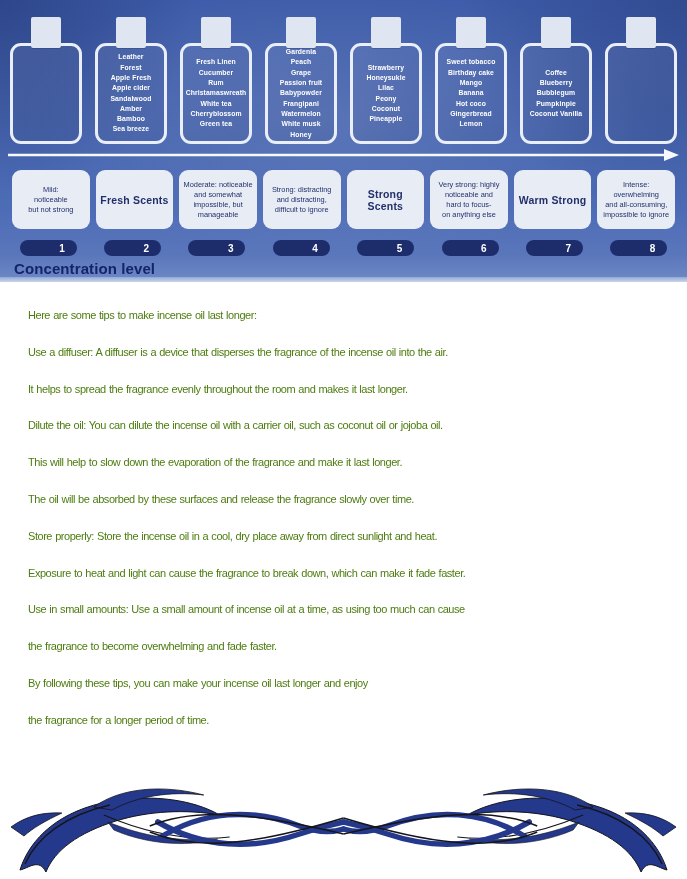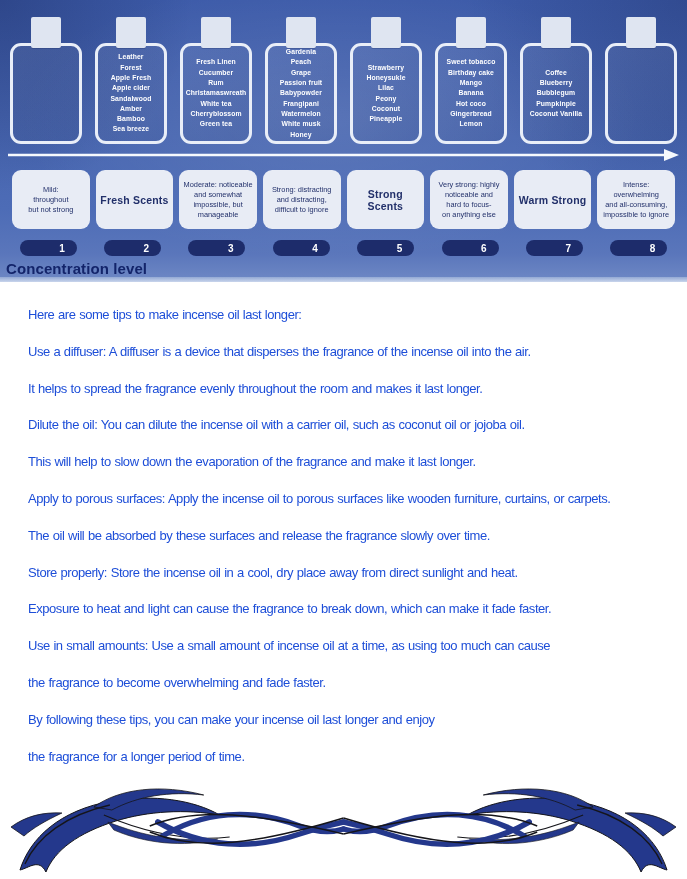--- a/index.html
+++ b/index.html
@@ -62,32 +62,32 @@
   .pills-row{
     display:grid;grid-template-columns:repeat(8,1fr);gap:6px;
     padding:0 9px;margin-top:11px;height:16px;
   }
   .number-pill{
     width:57px;height:16px;margin:0 auto;background:var(--banner-navy);
     border-radius:9px;color:#ffffff;font-size:10px;font-weight:bold;
     display:flex;align-items:center;justify-content:flex-end;padding-right:12px;
   }
   .axis-label{
-    margin-top:4px;padding-left:6px;
+    margin-top:4px;padding-left:14px;
     color:#13246a;font-size:15px;font-weight:bold;letter-spacing:.1px;
   }
   .banner-bottom-band{
     position:absolute;bottom:0;left:0;width:100%;height:5px;
     background:linear-gradient(to bottom,#93a9d4,#c9d5ec);
   }
 
   
   .tips{
     position:absolute;top:297px;left:28px;width:645px;
-    color:#1d4ed8;font-size:13px;letter-spacing:-0.45px;word-spacing:.5px;
+    color:#4d7c0f;font-size:11px;letter-spacing:-0.45px;word-spacing:.5px;
   }
   .tip-line{white-space:nowrap;height:36.8px;line-height:36.8px;}
 
   
   .flourish{position:absolute;top:782px;left:8px;width:671px;height:92px;}
   .flourish svg{display:block;width:100%;height:100%;}
 </style>
 </head>
 <body>
 
@@ -180,21 +180,21 @@
     <div class="arrow-row">
       <svg width="687" height="14" viewBox="0 0 687 14">
         <line x1="8" y1="7" x2="668" y2="7" stroke="#f6f9fd" stroke-width="2.6"></line>
         <path d="M664,1 L679,7 L664,13 Z" fill="#f6f9fd"></path>
       </svg>
     </div>
 
     <div class="boxes-row" id="boxes-row">
         <div class="scale-box">
           <div>Mild:</div>
-          <div>throughout</div>
+          <div>noticeable</div>
           <div>but not strong</div>
         </div>
         <div class="scale-box emphasis">
           <div>Fresh Scents</div>
         </div>
         <div class="scale-box">
           <div>Moderate: noticeable</div>
           <div>and somewhat</div>
           <div>impossible, but</div>
           <div>manageable</div>
@@ -255,21 +255,20 @@
 
     <div class="banner-bottom-band"></div>
   </div>
 
   <div class="tips" id="tips-block">
       <div class="tip-line">Here are some tips to make incense oil last longer:</div>
       <div class="tip-line">Use a diffuser: A diffuser is a device that disperses the fragrance of the incense oil into the air.</div>
       <div class="tip-line">It helps to spread the fragrance evenly throughout the room and makes it last longer.</div>
       <div class="tip-line">Dilute the oil: You can dilute the incense oil with a carrier oil, such as coconut oil or jojoba oil.</div>
       <div class="tip-line">This will help to slow down the evaporation of the fragrance and make it last longer.</div>
-      <div class="tip-line">Apply to porous surfaces: Apply the incense oil to porous surfaces like wooden furniture, curtains, or carpets.</div>
       <div class="tip-line">The oil will be absorbed by these surfaces and release the fragrance slowly over time.</div>
       <div class="tip-line">Store properly: Store the incense oil in a cool, dry place away from direct sunlight and heat.</div>
       <div class="tip-line">Exposure to heat and light can cause the fragrance to break down, which can make it fade faster.</div>
       <div class="tip-line">Use in small amounts: Use a small amount of incense oil at a time, as using too much can cause</div>
       <div class="tip-line">the fragrance to become overwhelming and fade faster.</div>
       <div class="tip-line">By following these tips, you can make your incense oil last longer and enjoy</div>
       <div class="tip-line">the fragrance for a longer period of time.</div>
     </div>
 
   <div class="flourish">

